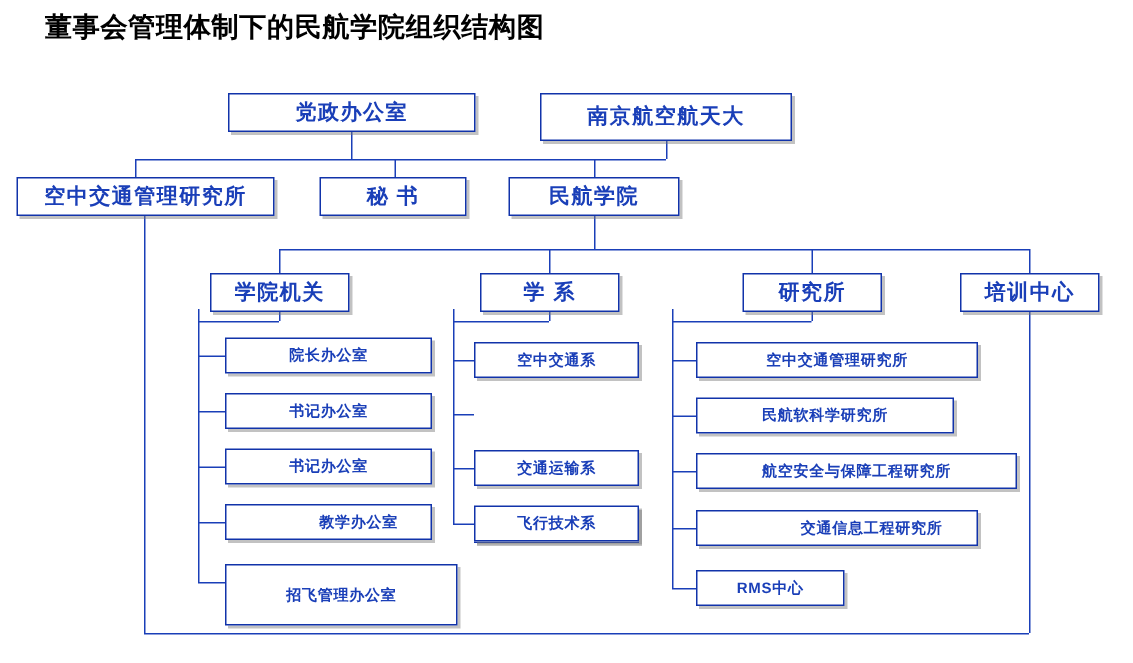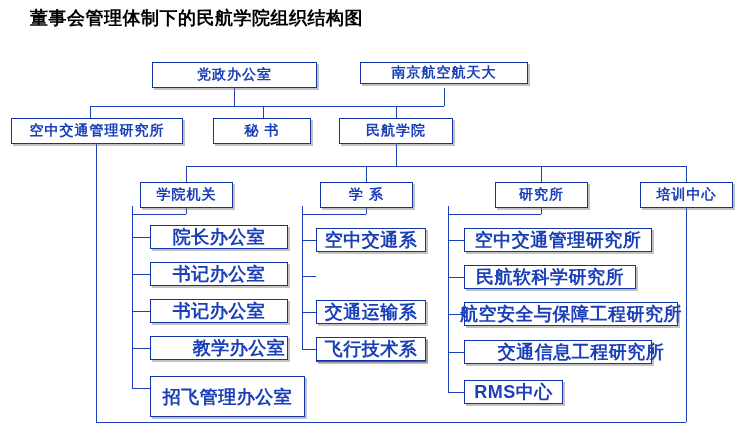--- a/index.html
+++ b/index.html
@@ -35,21 +35,21 @@
     display: flex;
     align-items: center;
     justify-content: center;
     text-align: center;
     white-space: nowrap;
     box-shadow: 2px 2px 0 rgba(120,120,120,0.45);
     font-size: 14px;
     letter-spacing: 1px;
   }
   .node.small {
-    font-size: 18px;
+    font-size: 10px;
     letter-spacing: 0.5px;
   }
   .conn {
     position: absolute;
     background: #1a3fb8;
   }
   .conn.h { height: 1px; }
   .conn.v { width: 1px; }
 </style>
 </head>
@@ -102,21 +102,21 @@
   <div class="conn h" style="left:448px; top:277px; width:16px;"></div>
   <div class="conn h" style="left:448px; top:314px; width:16px;"></div>
   <div class="conn h" style="left:448px; top:352px; width:16px;"></div>
   <div class="conn h" style="left:448px; top:392px; width:16px;"></div>
 
   <div class="conn v" style="left:686px; top:206px; height:216px;"></div>
   <div class="conn h" style="left:96px; top:422px; width:590px;"></div>
   <div class="conn v" style="left:96px; top:142px; height:280px;"></div>
 
   <div class="node" style="left:152px; top:62px; width:165px; height:26px;">党政办公室</div>
-  <div class="node" style="left:360px; top:62px; width:168px; height:22px;">南京航空航天大</div>
+  <div class="node" style="left:360px; top:62px; width:168px; height:32px;">南京航空航天大</div>
 
   <div class="node" style="left:11px; top:118px; width:172px; height:26px;">空中交通管理研究所</div>
   <div class="node" style="left:213px; top:118px; width:98px; height:26px;">秘 书</div>
   <div class="node" style="left:339px; top:118px; width:114px; height:26px;">民航学院</div>
 
   <div class="node" style="left:140px; top:182px; width:93px; height:26px;">学院机关</div>
   <div class="node" style="left:320px; top:182px; width:93px; height:26px;">学  系</div>
   <div class="node" style="left:495px; top:182px; width:93px; height:26px;">研究所</div>
   <div class="node" style="left:640px; top:182px; width:93px; height:26px;">培训中心</div>
 

